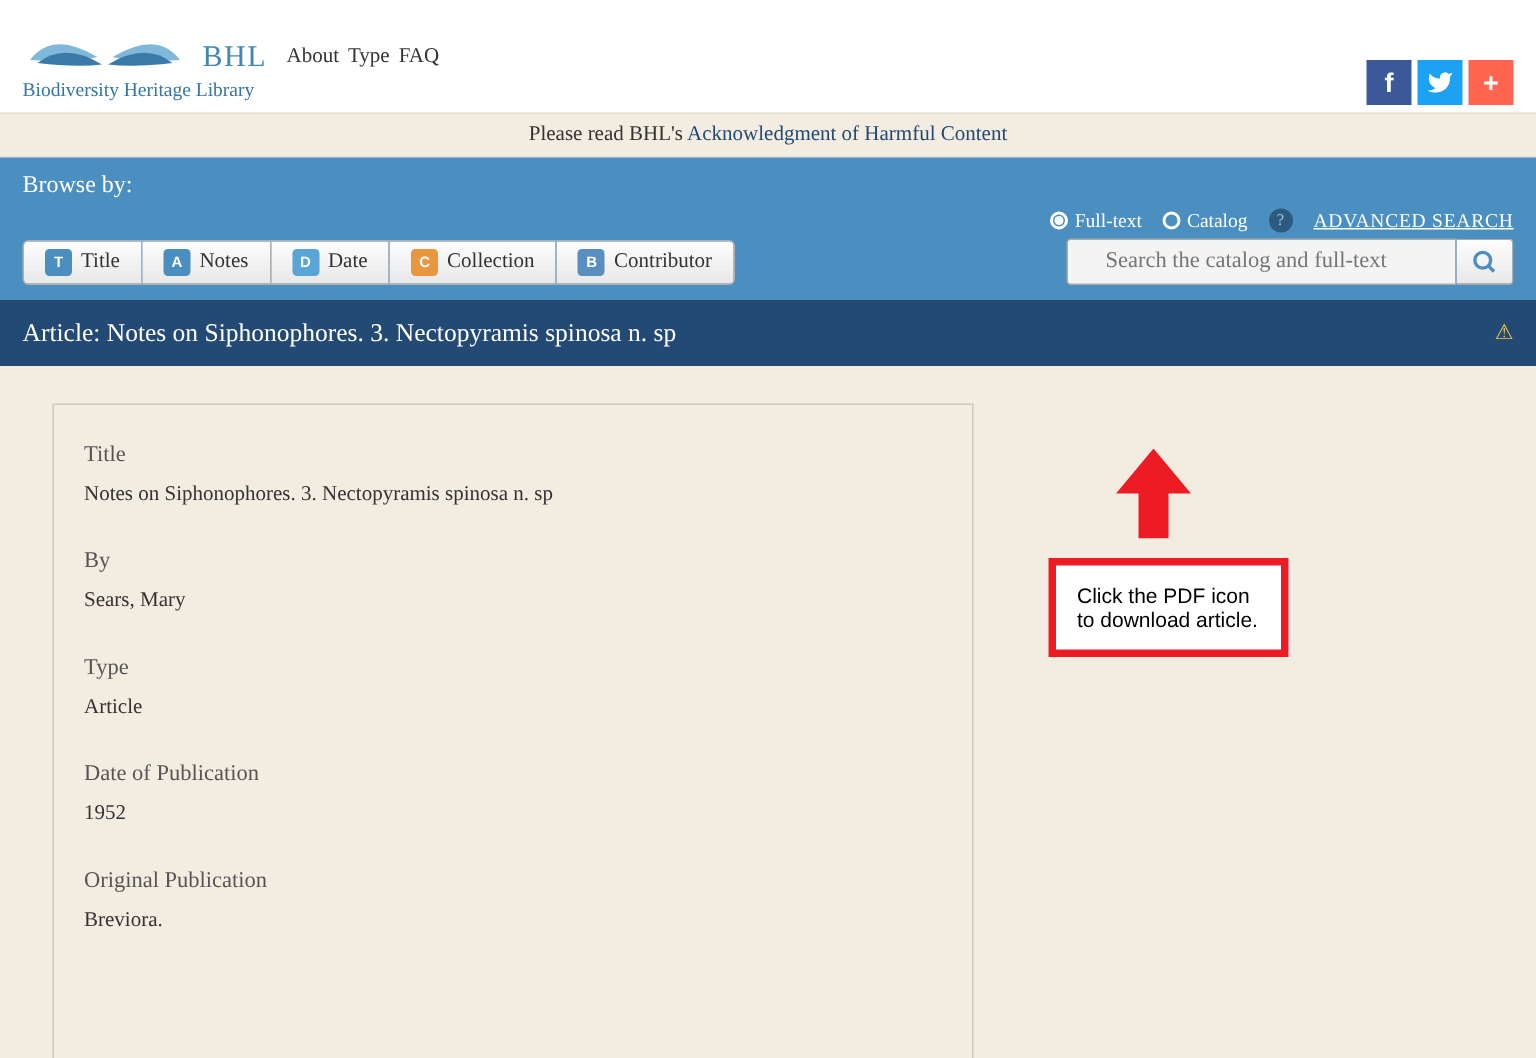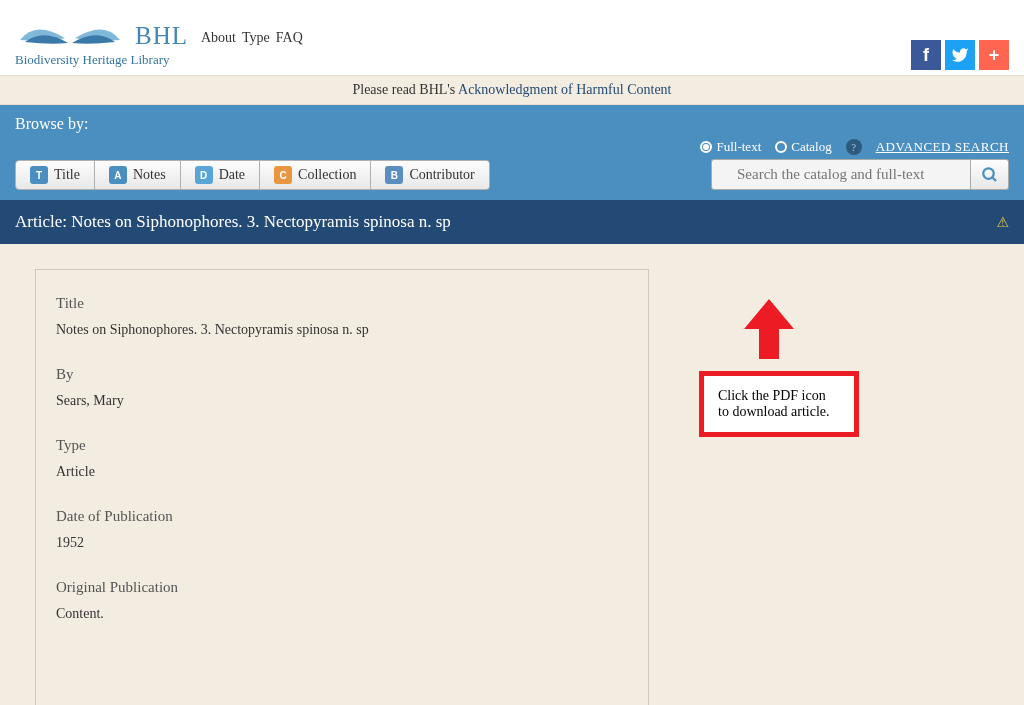--- a/index.html
+++ b/index.html
@@ -3,21 +3,21 @@
 <meta charset="utf-8">
 <style>
 * { box-sizing: border-box; margin: 0; padding: 0; }
 body { font-family: Georgia, 'Times New Roman', serif; background: #fff; color: #333; }
 
 .topbar { display: flex; justify-content: space-between; align-items: flex-start; padding: 10px 15px 5px 15px; }
 .logo-area { display: flex; flex-direction: column; align-items: flex-start; }
 .logo-row { display: flex; align-items: flex-end; gap: 10px; }
 .logo-icon { width: 110px; height: 40px; position: relative; }
 .logo-svg { width: 100%; height: 100%; }
-.bhl-title { font-size: 25px; color: #4387b5; font-family: Georgia, serif; letter-spacing: 1px; }
+.bhl-title { font-size: 20px; color: #4387b5; font-family: Georgia, serif; letter-spacing: 1px; }
 .logo-links { font-size: 14px; color: #333; display: flex; gap: 6px; margin-left: 3px; align-items: flex-end; padding-bottom: 4px; }
 .logo-links span { cursor: pointer; }
 .logo-tagline { font-size: 13px; color: #3475a3; margin-top: 2px; cursor: pointer; }
 .social { display: flex; gap: 4px; padding-top: 30px; }
 .social-btn { width: 30px; height: 30px; display: flex; align-items: center; justify-content: center; color: #fff; font-weight: bold; font-size: 18px; cursor: pointer; font-family: Arial, sans-serif; }
 .fb { background: #3b5998; }
 .tw { background: #1da1f2; }
 .addthis { background: #ff6550; }
 
 .notice-bar { background: #f3ece1; text-align: center; padding: 6px; font-size: 14px; border-top: 1px solid #e5ddd0; border-bottom: 1px solid #e5ddd0; }
@@ -62,21 +62,21 @@
 .view-link { color: #234a74; text-decoration: underline; font-size: 15px; cursor: pointer; font-family: Georgia, serif; }
 .download-row { background: #d5d0c5; padding: 10px 20px; display: flex; align-items: center; gap: 6px; font-size: 14px; color: #333; border-top: 1px solid #bbb; position: relative; }
 .file-icon { width: 22px; height: 24px; background: #fff; border: 1px solid #999; display: inline-flex; align-items: center; justify-content: center; font-size: 8px; font-weight: bold; cursor: pointer; position: relative; font-family: Arial, sans-serif; }
 .file-icon.pdf { color: #d22; }
 .file-icon.ris { color: #26c; }
 .file-icon.bib { color: #2a7a2a; font-size: 7px; line-height: 1; text-align: center; }
 .file-icon::before { content: ''; position: absolute; top: -1px; right: -1px; width: 6px; height: 6px; background: linear-gradient(135deg, transparent 50%, #ccc 50%); }
 
 .annotation-oval { position: absolute; border: 5px solid #ed1c24; border-radius: 50%; width: 140px; height: 60px; left: 3px; top: -10px; pointer-events: none; }
 .annotation-arrow { margin-top: 30px; margin-left: 65px; }
-.annotation-box { border: 5px solid #ed1c24; background: #fff; padding: 12px 14px; font-size: 14px; width: 160px; margin-top: 8px; font-family: Liberation Serif, serif; color: #000; }
+.annotation-box { border: 5px solid #ed1c24; background: #fff; padding: 12px 14px; font-size: 14px; width: 160px; margin-top: 8px; font-family: Liberation Sans, sans-serif; color: #000; }
 
 input[type=radio] { appearance: none; width: 12px; height: 12px; border-radius: 50%; border: 2px solid #fff; cursor: pointer; position: relative; }
 input[type=radio]:checked::after { content: ''; position: absolute; top: 1px; left: 1px; width: 6px; height: 6px; background: #fff; border-radius: 50%; }
 </style>
 </head>
 <body>
 
 <div class="topbar">
   <div class="logo-area">
     <div class="logo-row">
@@ -172,21 +172,21 @@
   <div class="detail-panel">
     <h3>Title</h3>
     <div class="val">Notes on Siphonophores. 3. Nectopyramis spinosa n. sp</div>
     <h3>By</h3>
     <div class="val link">Sears, Mary</div>
     <h3>Type</h3>
     <div class="val">Article</div>
     <h3>Date of Publication</h3>
     <div class="val">1952</div>
     <h3>Original Publication</h3>
-    <div class="val" style="margin-bottom:0">Content.</div>
+    <div class="val" style="margin-bottom:0">Breviora.</div>
   </div>
 
   <div class="side">
     <div class="annotation-arrow">
       <svg width="50" height="60" viewBox="0 0 50 60">
         <polygon points="25,0 50,30 35,30 35,60 15,60 15,30 0,30" fill="#ed1c24"></polygon>
       </svg>
     </div>
     <div class="annotation-box" style="margin-left:20px">Click the PDF icon to download article.</div>
   </div>

